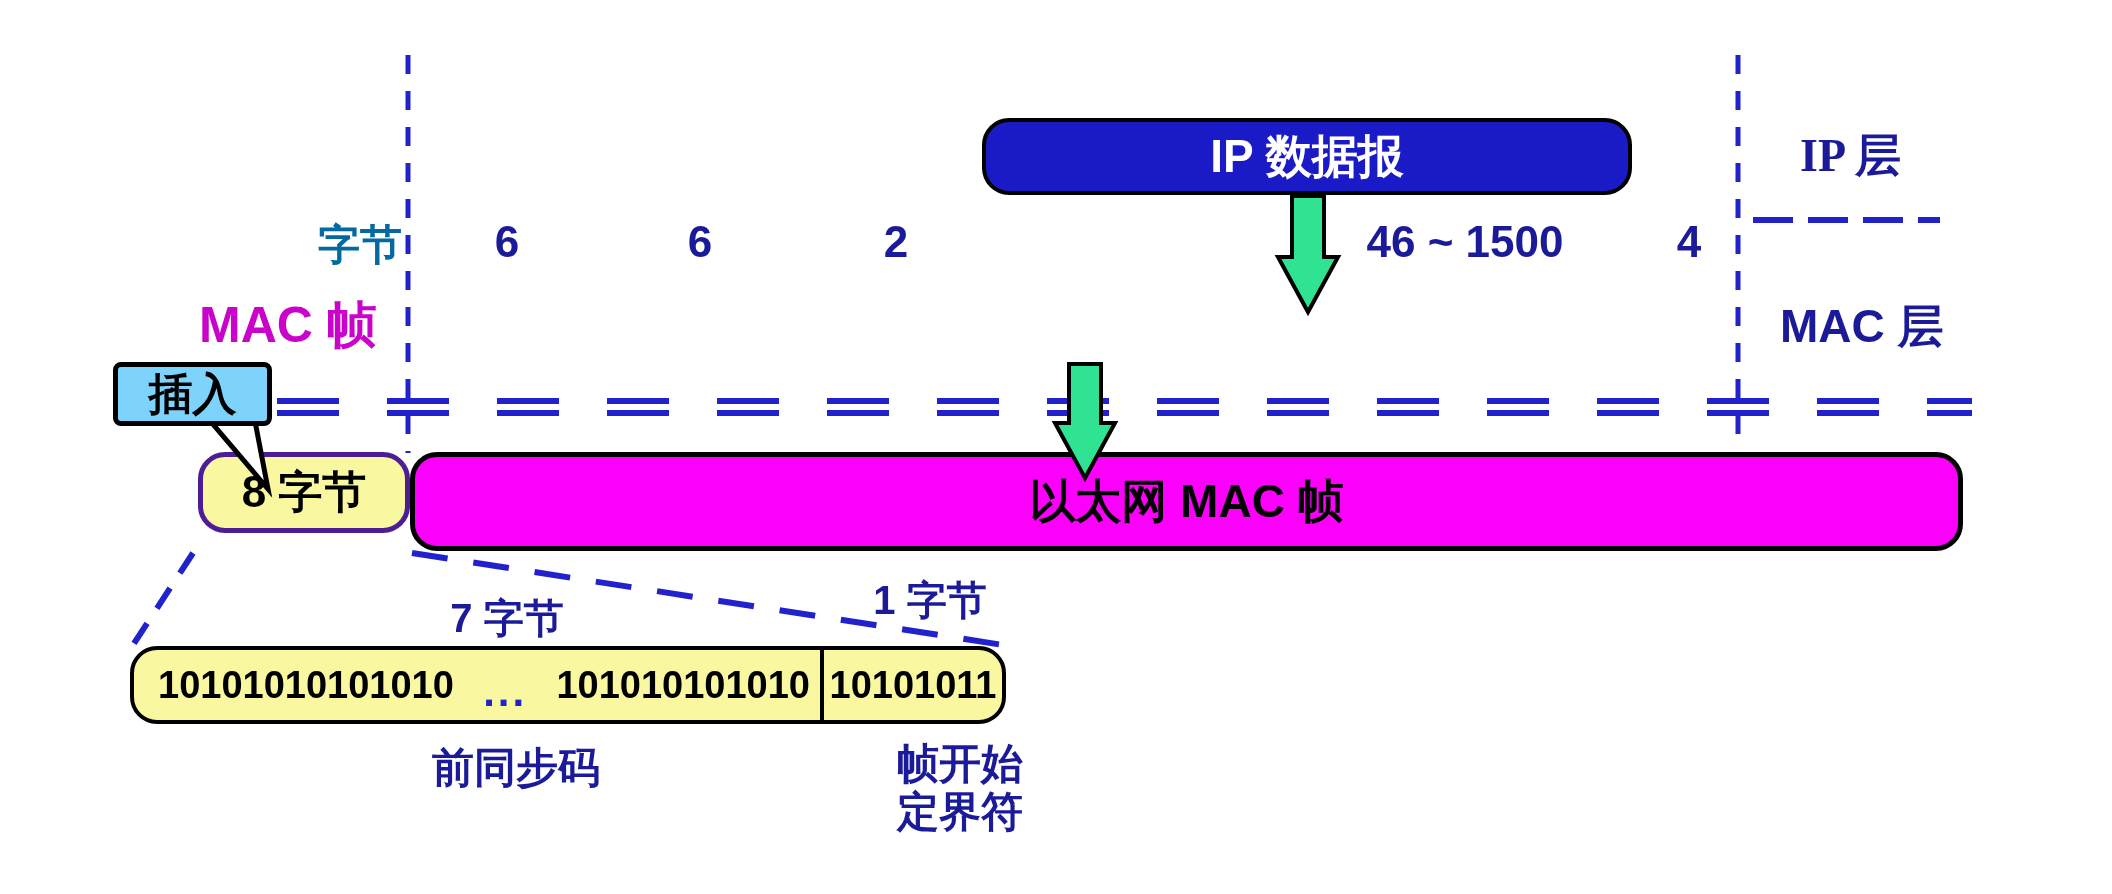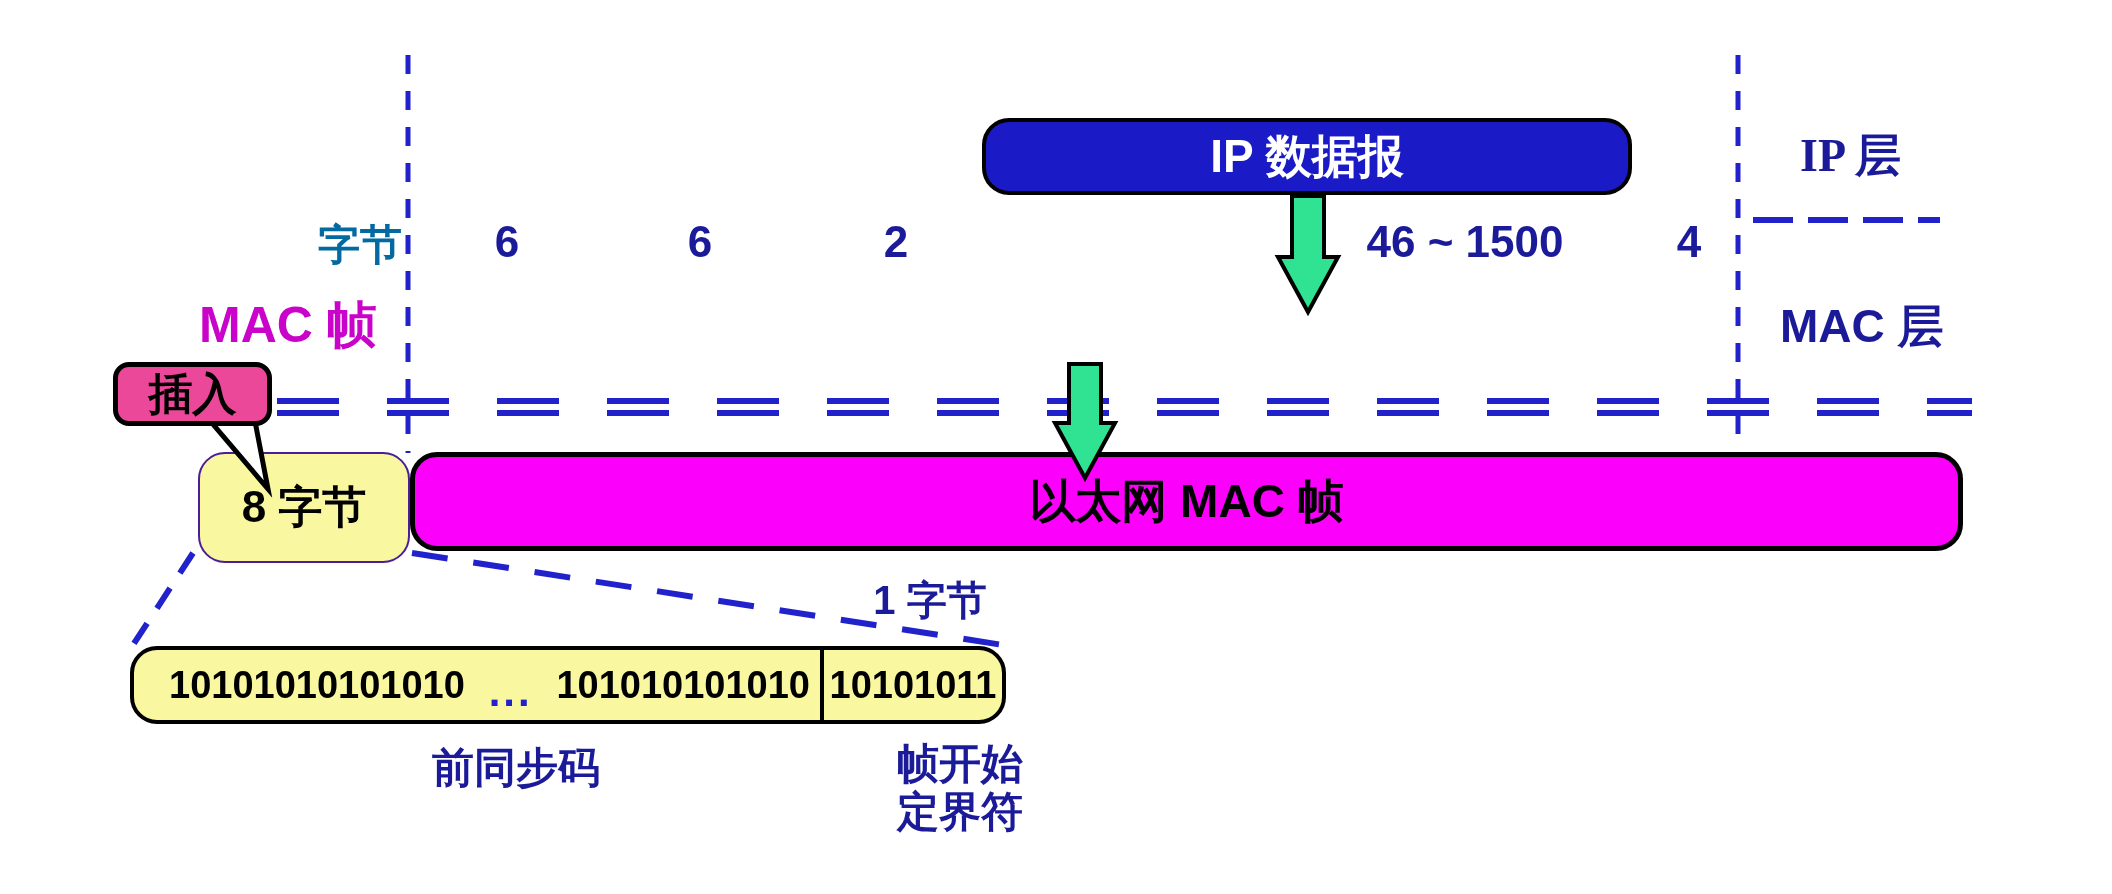--- a/index.html
+++ b/index.html
@@ -19,33 +19,33 @@
   .mac-row{left:408px;top:274px;width:1335px;height:89px;box-sizing:border-box;border:5px solid #000;
     background:#00f1f1;display:flex;}
   .mac-cell{box-sizing:border-box;display:flex;align-items:center;justify-content:center;
     font-size:46px;color:#000;border-right:5px solid #000;flex:0 0 auto;}
   .mac-cell:last-child{border-right:none;flex:1 1 auto;}
   .data-cell{column-gap:118px;}
   .mac-frame-label{left:168px;top:298px;width:240px;height:54px;line-height:54px;text-align:center;
     font-size:50px;color:#c903c9;}
   .layer-label{width:260px;height:52px;line-height:52px;font-size:46px;color:#1b1b99;}
   
-  .bubble{left:113px;top:362px;width:159px;height:64px;box-sizing:border-box;background:#ec4899;
-    border:5px solid #000;border-radius:16px;display:flex;align-items:center;justify-content:center;
+  .bubble{left:113px;top:362px;width:159px;height:64px;box-sizing:border-box;background:#7dd3fc;
+    border:5px solid #000;border-radius:8px;display:flex;align-items:center;justify-content:center;
     font-size:44px;color:#000;z-index:6;}
   
-  .preamble8{left:198px;top:452px;width:212px;height:111px;box-sizing:border-box;background:#f9f7a0;
-    border:2px solid #4c1d95;display:flex;align-items:center;justify-content:center;font-size:44px;color:#000;}
+  .preamble8{left:198px;top:452px;width:212px;height:81px;box-sizing:border-box;background:#f9f7a0;
+    border:5px solid #4c1d95;display:flex;align-items:center;justify-content:center;font-size:44px;color:#000;}
   .eth-frame{left:410px;top:452px;width:1553px;height:99px;box-sizing:border-box;background:#fb00fb;
     border:5px solid #000;display:flex;align-items:center;justify-content:center;font-size:46px;color:#000;}
   
   .exp-row{left:130px;top:646px;width:876px;height:78px;box-sizing:border-box;border:4px solid #000;
     background:#f9f7a0;display:flex;}
   .exp-cell{box-sizing:border-box;display:flex;align-items:center;font-size:38px;color:#000;}
-  .exp-preamble{flex:0 0 690px;border-right:4px solid #000;justify-content:space-between;padding:0 10px 0 35px;}
+  .exp-preamble{flex:0 0 690px;border-right:4px solid #000;justify-content:space-between;padding:0 10px 0 24px;}
   .exp-sfd{flex:1 1 auto;justify-content:center;}
   .exp-ellipsis{color:#2222cc;position:relative;top:7px;letter-spacing:3px;font-size:42px;}
   .small-bytes{height:44px;line-height:44px;text-align:center;font-size:40px;color:#1b1b99;}
   .bottom-label{text-align:center;font-size:42px;color:#1b1b99;line-height:48px;}
 </style>
 </head>
 <body>
 
 <div id="canvas">
 
@@ -74,20 +74,21 @@
 
   <div class="abs layer-label" style="left:1800px;top:130px;font-family:Liberation Serif, serif;">IP 层</div>
   <div class="abs layer-label" style="left:1780px;top:300px;">MAC 层</div>
   <div class="abs layer-label" style="left:1782px;top:482px;">物理层</div>
 
   <div class="abs preamble8">8 字节</div>
   <div class="abs eth-frame">
     <span>以太网 MAC 帧</span>
   </div>
 
+  <div class="abs small-bytes" style="left:407px;top:596px;width:200px;">7 字节</div>
   <div class="abs small-bytes" style="left:830px;top:578px;width:200px;">1 字节</div>
 
   <div class="abs exp-row">
     <div class="exp-cell exp-preamble">
       <span>10101010101010</span>
       <span class="exp-ellipsis">...</span>
       <span>101010101010</span>
     </div>
     <div class="exp-cell exp-sfd">10101011</div>
   </div>

